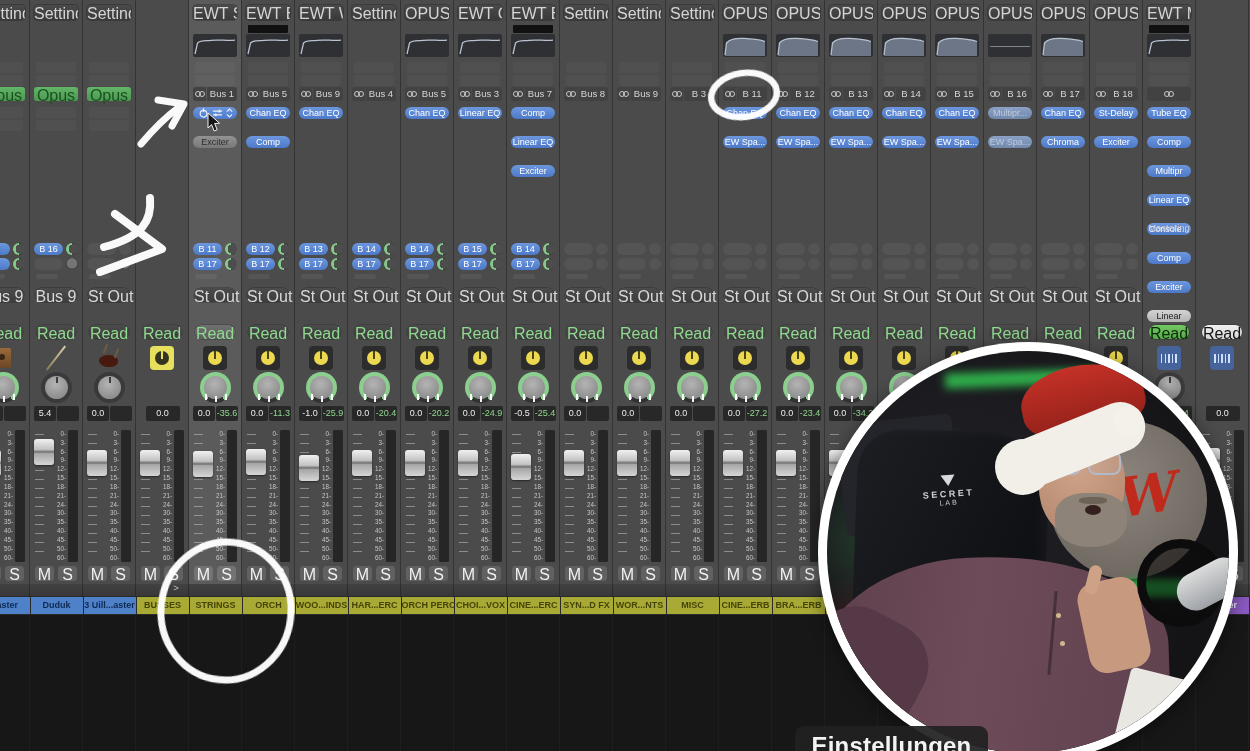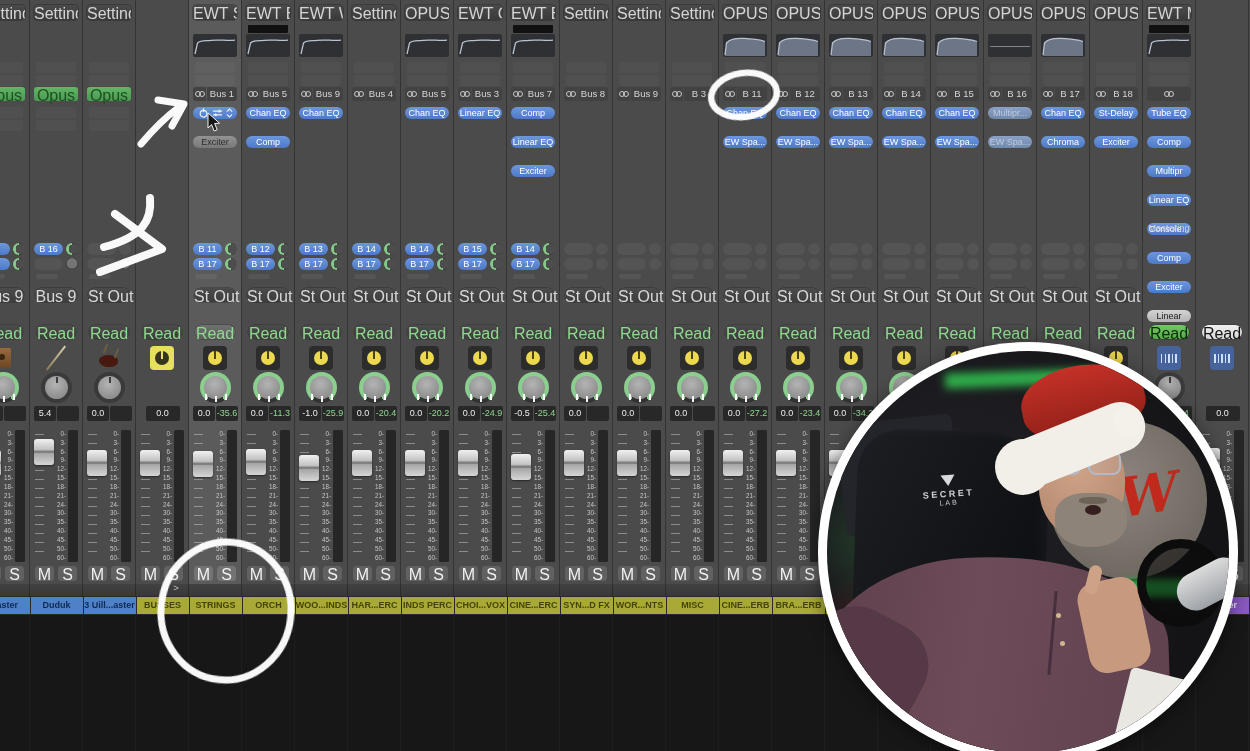--- a/index.html
+++ b/index.html
@@ -751,21 +751,21 @@
             <span>40</span>
             <span>45</span>
             <span>50</span>
             <span>60</span>
           </div>
       <div class="meter"></div>
       <div class="cap" style="top: 22px;"></div>
     </div>
     <button class="mute">M</button>
     <button class="solo">S</button>
-    <div class="tname n-olive">INDS PERC</div>
+    <div class="tname n-olive">ORCH PERC</div>
   </div>
       <div class="strip" style="left: 454px;">
 
     <button class="setting">EWT CH...</button>
 
     <div class="thumb">
       <svg viewBox="0 0 44 23">
             <path class="tp-l" d="M2,20 L4.5,9 C8,5.5 13,7 18,6.3 C26,5.4 34,7 42,6.2"></path>
           </svg>
     </div>
@@ -1832,13 +1832,16 @@
       <path d="M115,214 L162,249 L100,272" stroke-width="8"></path>
       <ellipse cx="744" cy="95" rx="33" ry="22" stroke-width="6.5" transform="rotate(-8 744 95)"></ellipse>
       <ellipse cx="226" cy="611" rx="65" ry="69" stroke-width="7" transform="rotate(6 226 611)"></ellipse>
     </g>
   </svg>
 
   <svg id="cursor" width="15" height="21" viewBox="0 0 15 21">
     <path d="M1,1 L1,16 L4.6,12.6 L7.2,19 L10.2,17.7 L7.6,11.5 L12.6,11.2 Z" fill="#161616" stroke="#f2f2f2" stroke-width="1"></path>
   </svg>
 
+  <div id="caption">
+    <span>Einstellungen</span>
+  </div>
 </div>
 
 </body></html>

